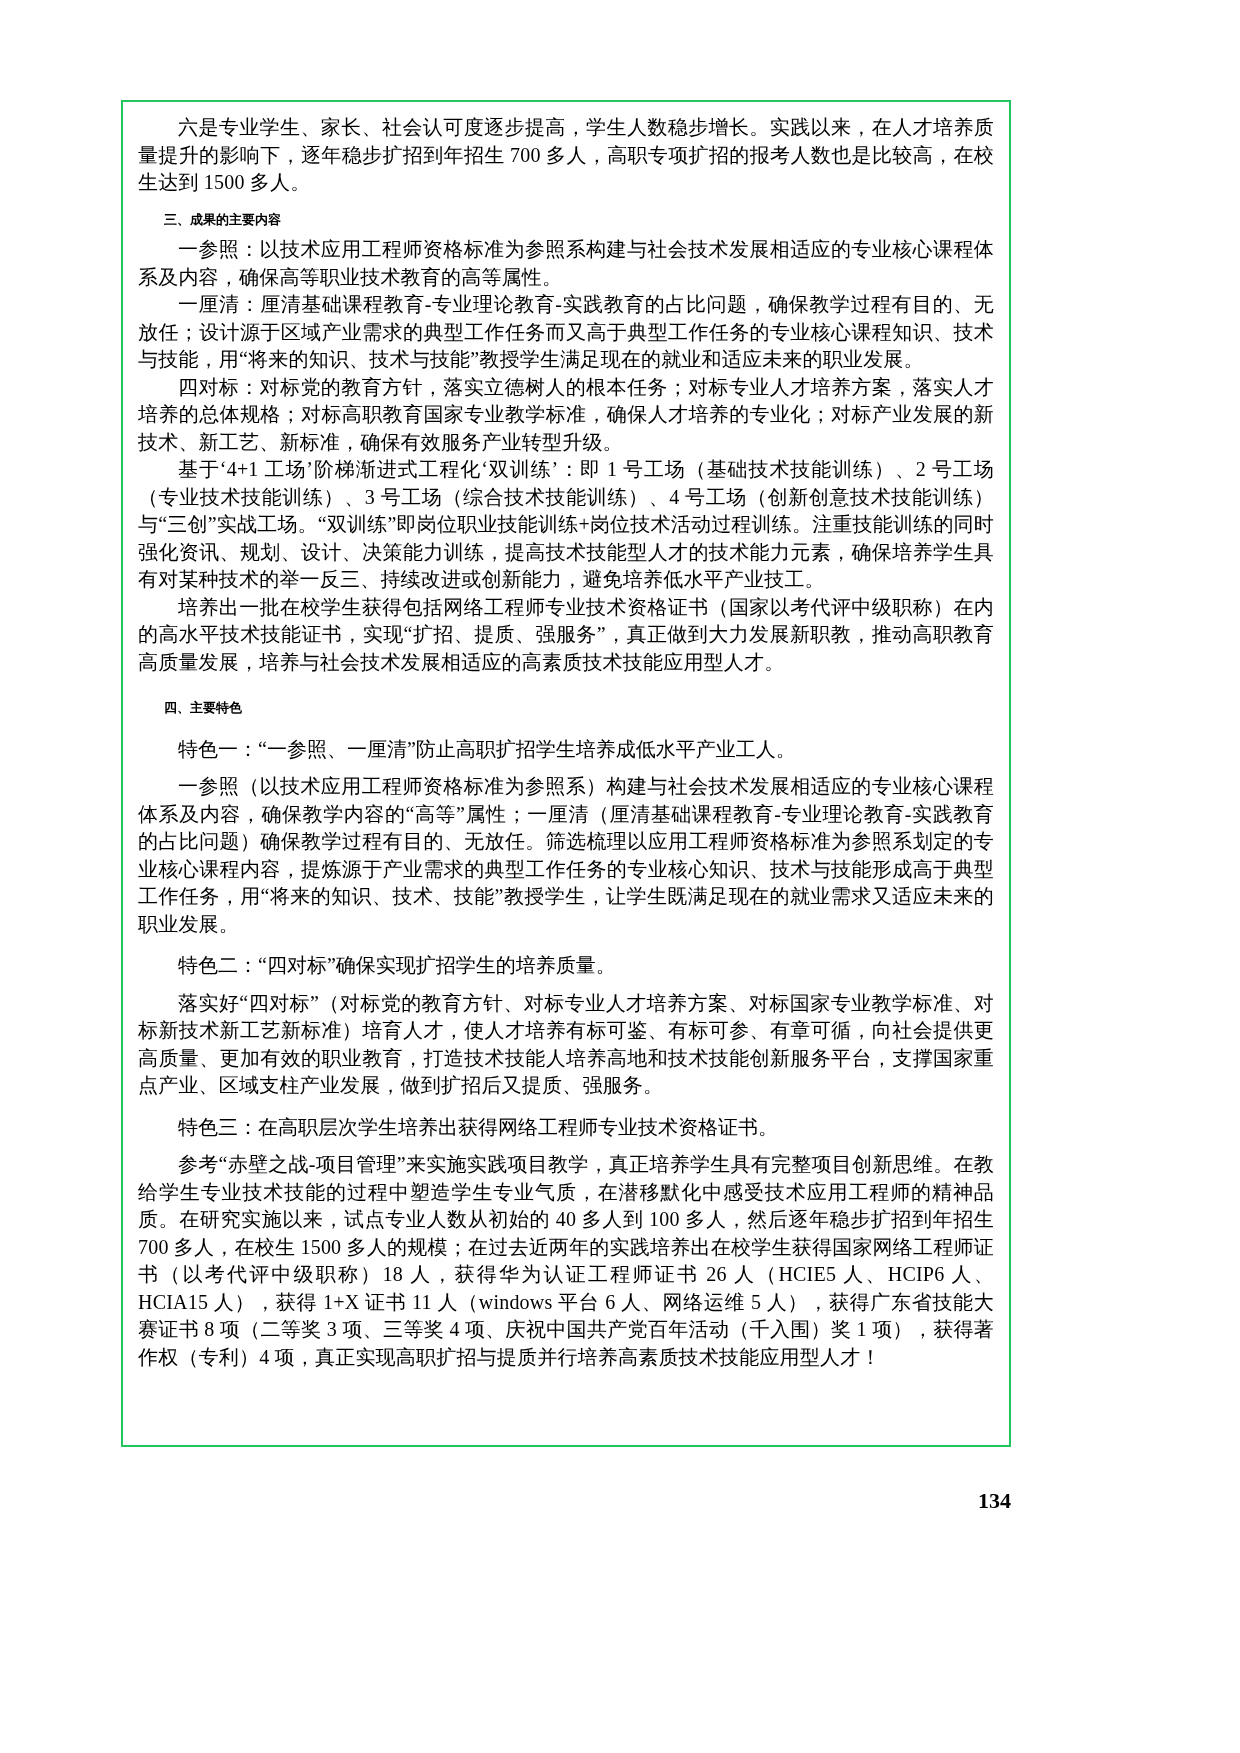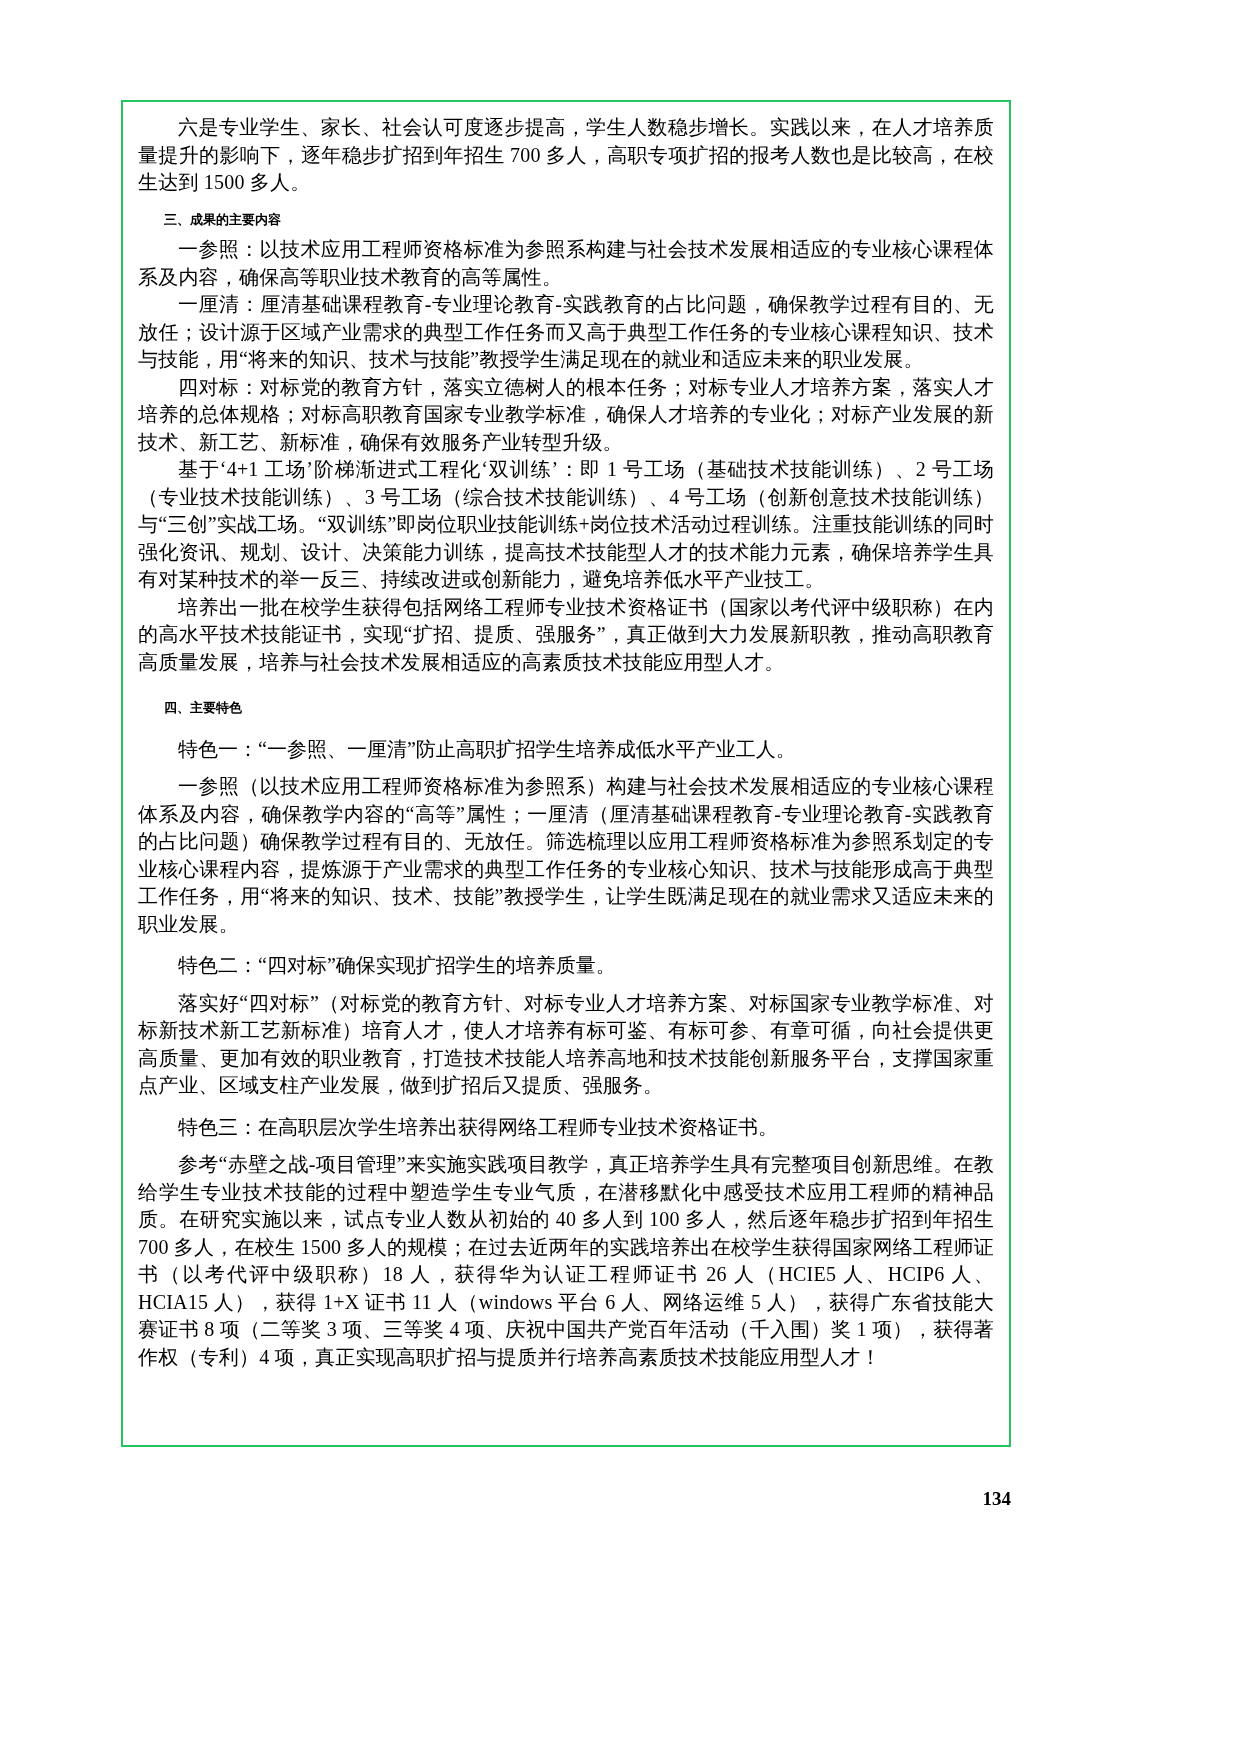--- a/index.html
+++ b/index.html
@@ -48,21 +48,21 @@
     margin-top: 14px;
     margin-bottom: 10px;
     text-align: justify;
   }
   .page-number {
     position: absolute;
     left: 860px;
     top: 1488px;
     width: 151px;
     text-align: right;
-    font-size: 19px;
+    font-size: 22px;
     font-weight: bold;
     font-family: "Liberation Serif", serif;
   }
 </style>
 </head>
 <body>
 
 <div class="doc-frame">
   <p class="para">六是专业学生、家长、社会认可度逐步提高，学生人数稳步增长。实践以来，在人才培养质量提升的影响下，逐年稳步扩招到年招生 700 多人，高职专项扩招的报考人数也是比较高，在校生达到 1500 多人。</p>
   <h3 class="heading">三、成果的主要内容</h3>

